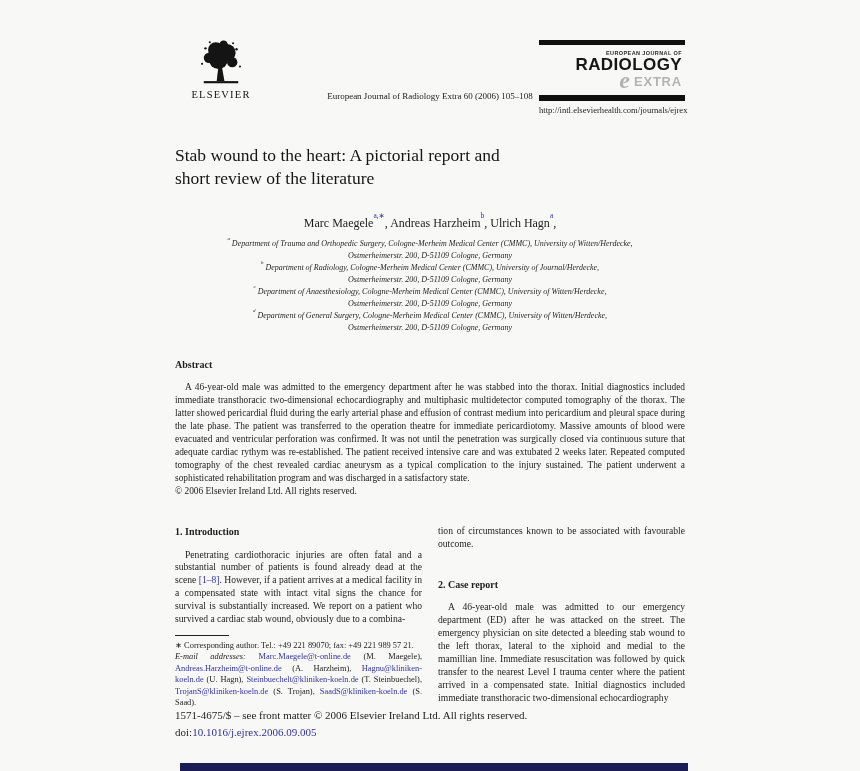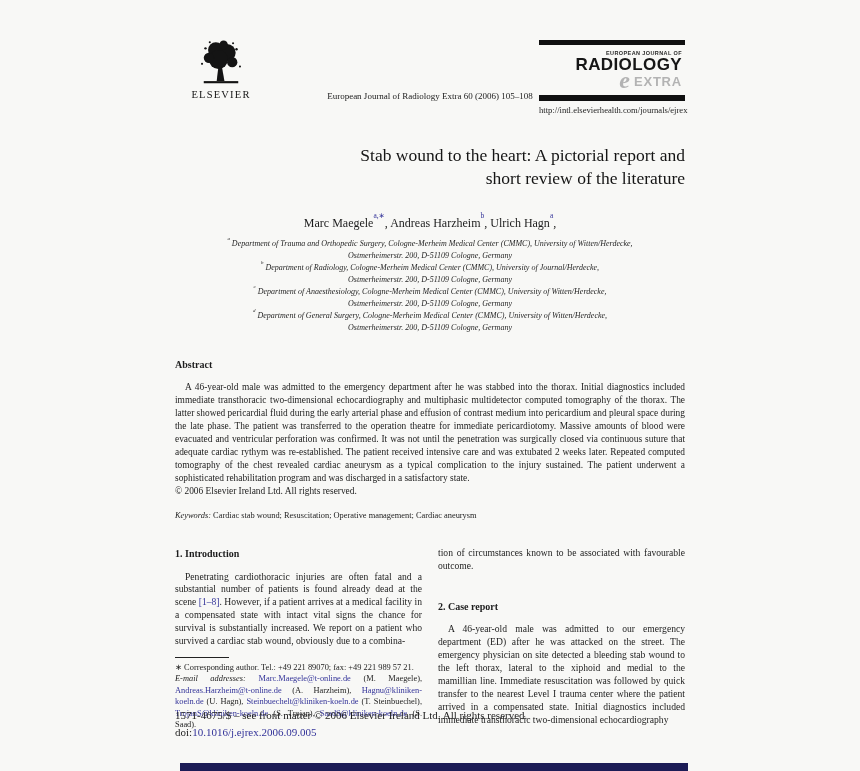--- a/index.html
+++ b/index.html
@@ -25,21 +25,21 @@
     padding:5px 3px 2px 3px; text-align:right;
   }
   .jbox-top { font-family:"Liberation Sans", sans-serif; font-size:5.5px; font-weight:bold; letter-spacing:.4px; color:#2a2a2a; }
   .jbox-name { font-family:"Liberation Sans", sans-serif; font-size:17px; font-weight:bold; letter-spacing:.4px; color:#161616; line-height:1.05; }
   .jbox-extra { position:relative; height:22px; margin-top:-3px; color:#b3b3b3; }
   .jbox-extra .eglyph { position:absolute; right:52px; top:-4px; font-size:24px; font-style:italic; font-weight:bold; color:#b3b3b3; }
   .jbox-extra .extra-word { position:absolute; right:0; top:3px; font-family:"Liberation Sans", sans-serif; font-size:13px; font-weight:bold; letter-spacing:.8px; color:#b3b3b3; }
   .jurl { font-size:8.6px; margin-top:4px; white-space:nowrap; color:#242424; text-align:left; }
 
   
-  .title { margin-top:22px; text-align:right; font-size:17.5px; line-height:1.3; color:#151515; }
+  .title { margin-top:22px; text-align:left; font-size:17.5px; line-height:1.3; color:#151515; }
   .authors { margin-top:25px; text-align:center; font-size:12px; line-height:1.4; }
   sup { font-size:.62em; position:relative; top:-.5em; line-height:0; }
   .asup { color:#333399; }
   .affils { margin-top:7px; text-align:center; font-style:italic; font-size:8px; line-height:1.5; color:#1f1f1f; }
   .received { margin-top:9px; text-align:center; font-size:8.6px; }
 
   
   .abstract-head { margin-top:25px; font-weight:bold; font-size:10px; }
   .abstract-body { margin-top:11px; font-size:9.4px; line-height:1.38; text-align:justify; text-indent:10px; }
   .copyright { font-size:9.4px; line-height:1.38; }
@@ -122,24 +122,20 @@
       <div><sup>a</sup> <span>Department of Trauma and Orthopedic Surgery, Cologne-Merheim Medical Center (CMMC), University of Witten/Herdecke,</span><br><span>Ostmerheimerstr. 200, D-51109 Cologne, Germany</span></div>
       <div><sup>b</sup> <span>Department of Radiology, Cologne-Merheim Medical Center (CMMC), University of Journal/Herdecke,</span><br><span>Ostmerheimerstr. 200, D-51109 Cologne, Germany</span></div>
       <div><sup>c</sup> <span>Department of Anaesthesiology, Cologne-Merheim Medical Center (CMMC), University of Witten/Herdecke,</span><br><span>Ostmerheimerstr. 200, D-51109 Cologne, Germany</span></div>
       <div><sup>d</sup> <span>Department of General Surgery, Cologne-Merheim Medical Center (CMMC), University of Witten/Herdecke,</span><br><span>Ostmerheimerstr. 200, D-51109 Cologne, Germany</span></div>
     </div>
 
 
     <div class="abstract-head">Abstract</div>
     <div class="abstract-body">A 46-year-old male was admitted to the emergency department after he was stabbed into the thorax. Initial diagnostics included immediate transthoracic two-dimensional echocardiography and multiphasic multidetector computed tomography of the thorax. The latter showed pericardial fluid during the early arterial phase and effusion of contrast medium into pericardium and pleural space during the late phase. The patient was transferred to the operation theatre for immediate pericardiotomy. Massive amounts of blood were evacuated and ventricular perforation was confirmed. It was not until the penetration was surgically closed via continuous suture that adequate cardiac rythym was re-established. The patient received intensive care and was extubated 2 weeks later. Repeated computed tomography of the chest revealed cardiac aneurysm as a typical complication to the injury sustained. The patient underwent a sophisticated rehabilitation program and was discharged in a satisfactory state.</div>
     <div class="copyright">© 2006 Elsevier Ireland Ltd. All rights reserved.</div>
-    <div class="keywords">
-      <span class="kw-label">Keywords:</span>
-      <span> Cardiac stab wound; Resuscitation; Operative management; Cardiac aneurysm</span>
-    </div>
 
     <div class="columns">
       <div class="col">
         <div class="sec-head">1. Introduction</div>
         <p><span>Penetrating cardiothoracic injuries are often fatal and a substantial number of patients is found already dead at the scene </span><span class="link">[1–8]</span><span>. However, if a patient arrives at a medical facility in a compensated state with intact vital signs the chance for survival is substantially increased. We report on a patient who survived a cardiac stab wound, obviously due to a combina-</span></p>
 
         <div class="footnote">
           <div class="fn-rule"></div>
           <div>
             <span>∗ Corresponding author. Tel.: +49 221 89070; fax: +49 221 989 57 21.</span><br>

